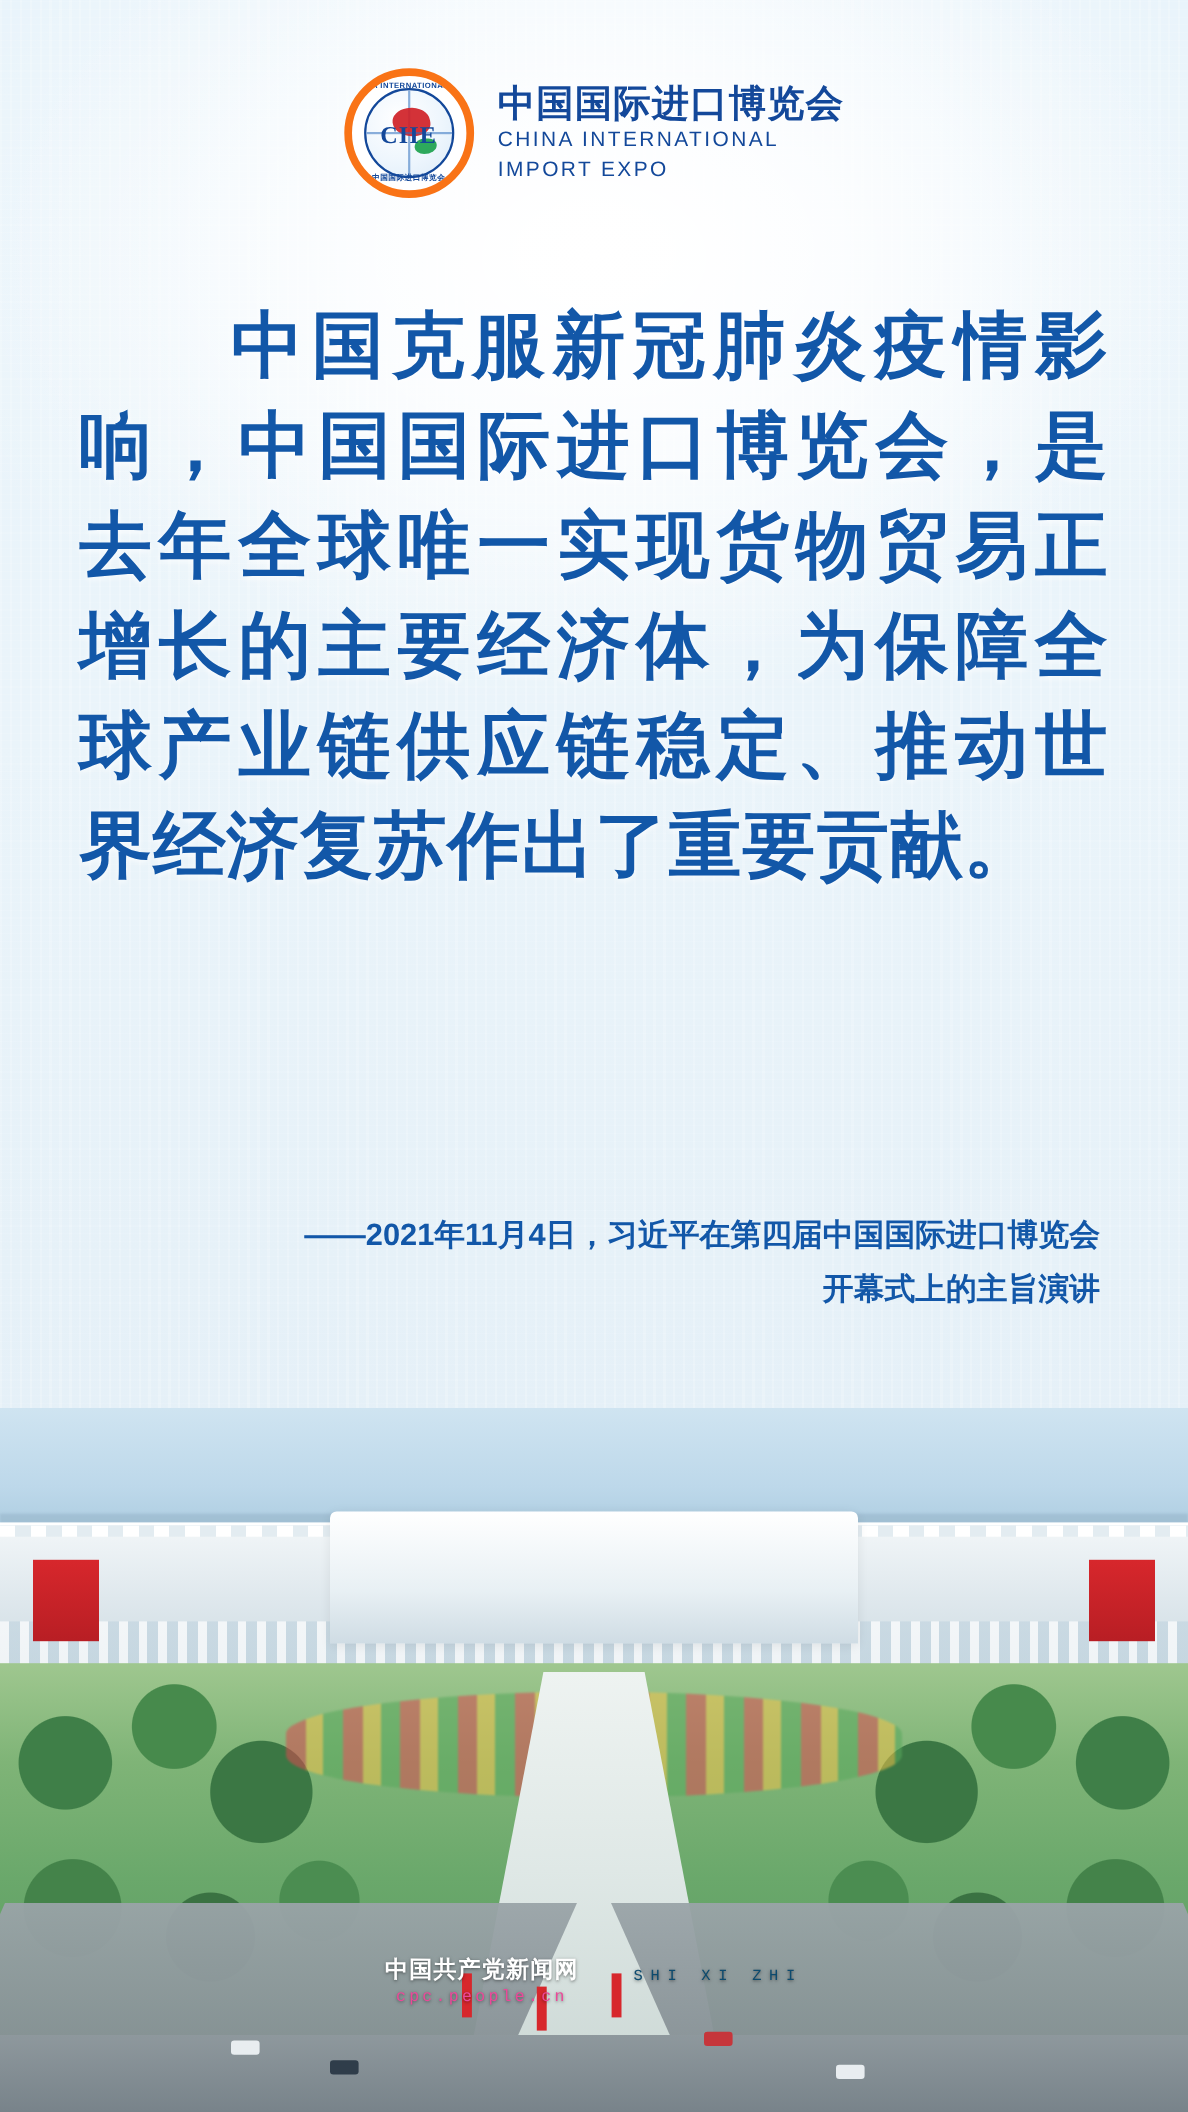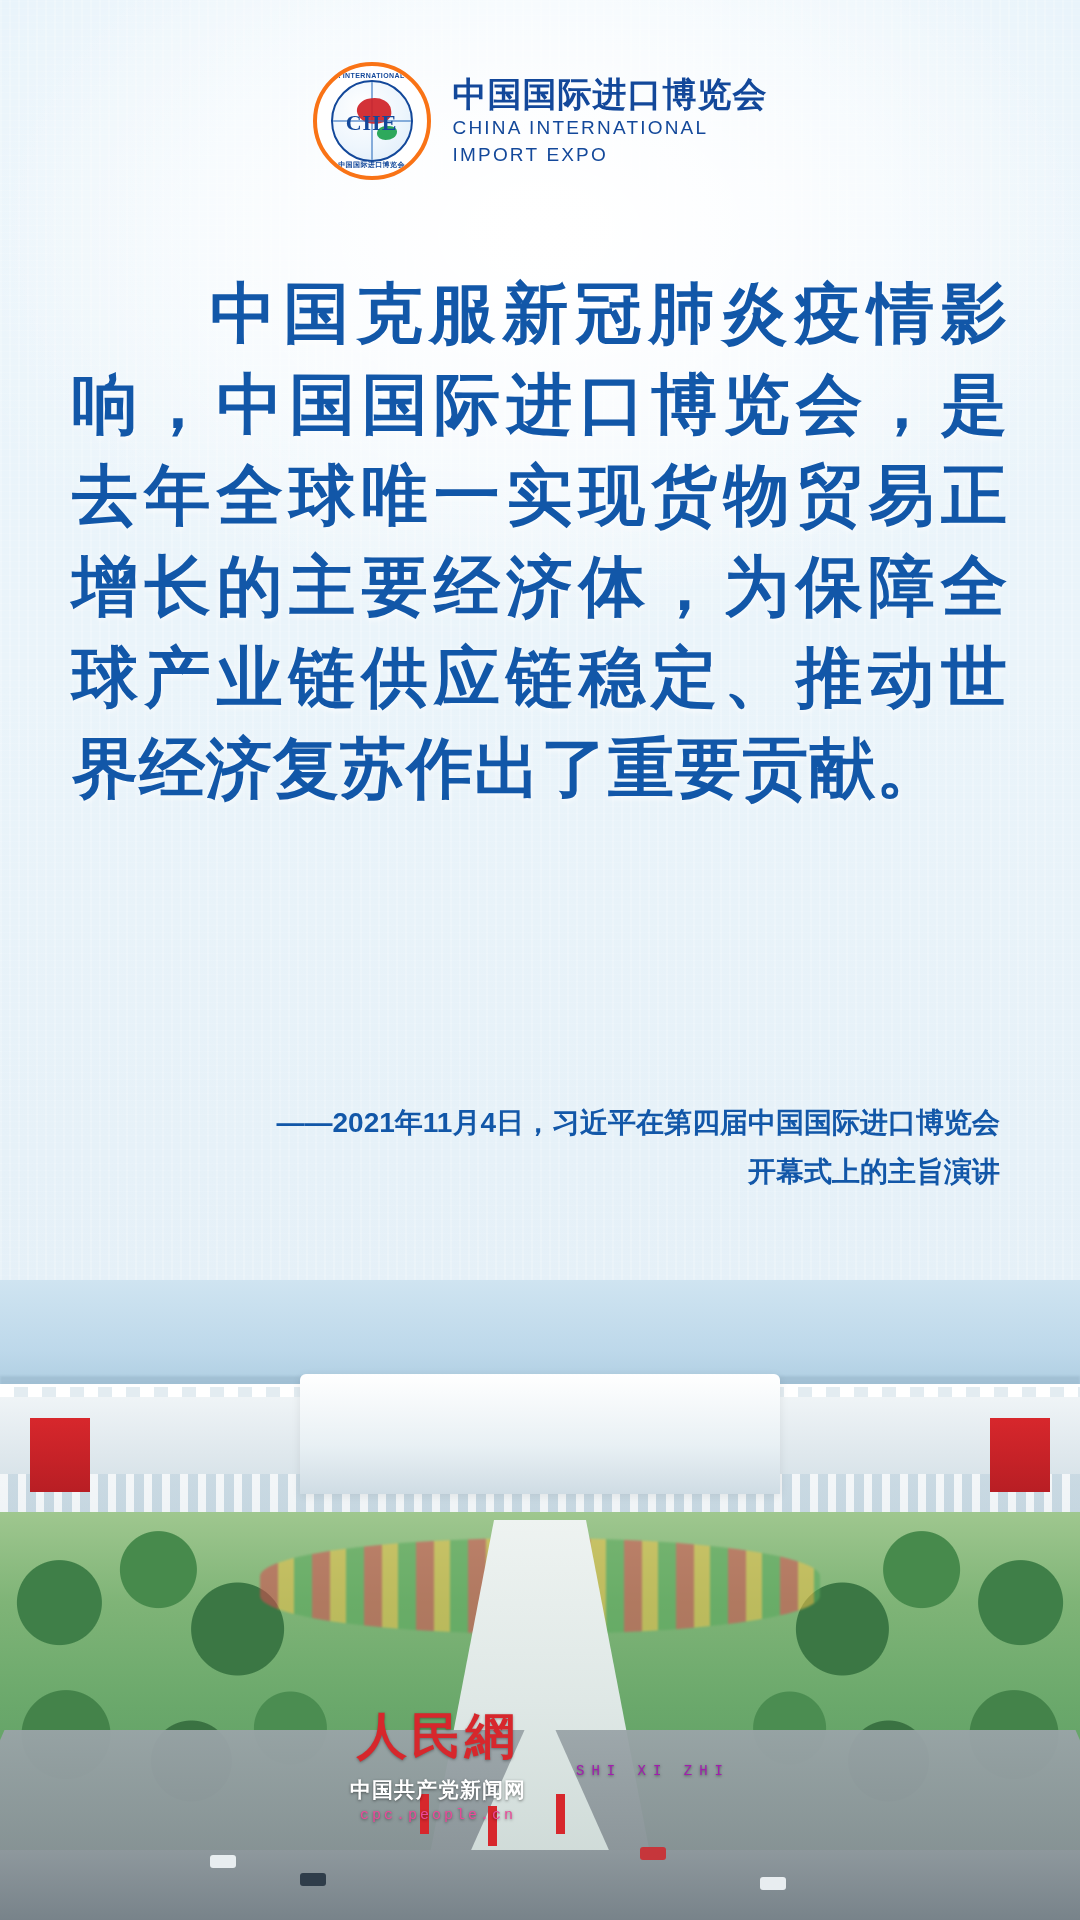--- a/index.html
+++ b/index.html
@@ -31,21 +31,21 @@
 
   
   .logo-block {
     position:absolute; top:62px; left:0; right:0;
     display:flex; align-items:center; justify-content:center; gap:22px;
   }
   .logo-mark {
     width:118px; height:118px; border-radius:50%;
     position:relative; flex:none;
     background:#ffffff;
-    border:4px solid #f97316;
+    border:7px solid #f97316;
     overflow:hidden;
   }
   .logo-mark .ring-text-top,
   .logo-mark .ring-text-bottom {
     position:absolute; left:0; right:0; text-align:center;
     font-size:7px; letter-spacing:.4px; color:#13489a; font-weight:bold;
     white-space:nowrap;
   }
   .logo-mark .ring-text-top { top:6px; }
   .logo-mark .ring-text-bottom { bottom:6px; }
@@ -240,21 +240,21 @@
     text-shadow:0 1px 3px rgba(0,0,0,.5);
   }
   .shixizhi { text-align:center; }
   .shixizhi .cn {
     font-size:58px; font-weight:bold; color:#ffffff; letter-spacing:6px;
     font-family:"Liberation Serif",serif; font-style:italic;
     text-shadow:0 2px 6px rgba(0,0,0,.45);
     line-height:1;
   }
   .shixizhi .py {
-    font-size:14px; color:#a21caf; letter-spacing:7px; margin-top:8px;
+    font-size:14px; color:#0c4a6e; letter-spacing:7px; margin-top:8px;
     font-family:"Liberation Mono",monospace;
     text-shadow:0 1px 3px rgba(0,0,0,.5);
   }
 </style>
 </head>
 <body>
 
 <div class="bg-texture"></div>
 <div class="bg-glow"></div>
 
@@ -301,20 +301,19 @@
   <div class="car b" style="left:300px; bottom:34px;"></div>
   <div class="car r" style="left:640px; bottom:60px;"></div>
   <div class="car" style="left:760px; bottom:30px;"></div>
   <div class="flag" style="left:420px; bottom:86px;"></div>
   <div class="flag" style="left:556px; bottom:86px;"></div>
   <div class="flag" style="left:488px; bottom:74px;"></div>
 </div>
 
 <div class="bottom-brand">
   <div class="people-logo">
-    <div class="glyph">人民網</div>
     <div class="sub1">中国共产党新闻网</div>
     <div class="sub2">cpc.people.cn</div>
   </div>
   <div class="shixizhi">
     <div class="py">SHI XI ZHI</div>
   </div>
 </div>
 
 </body></html>

